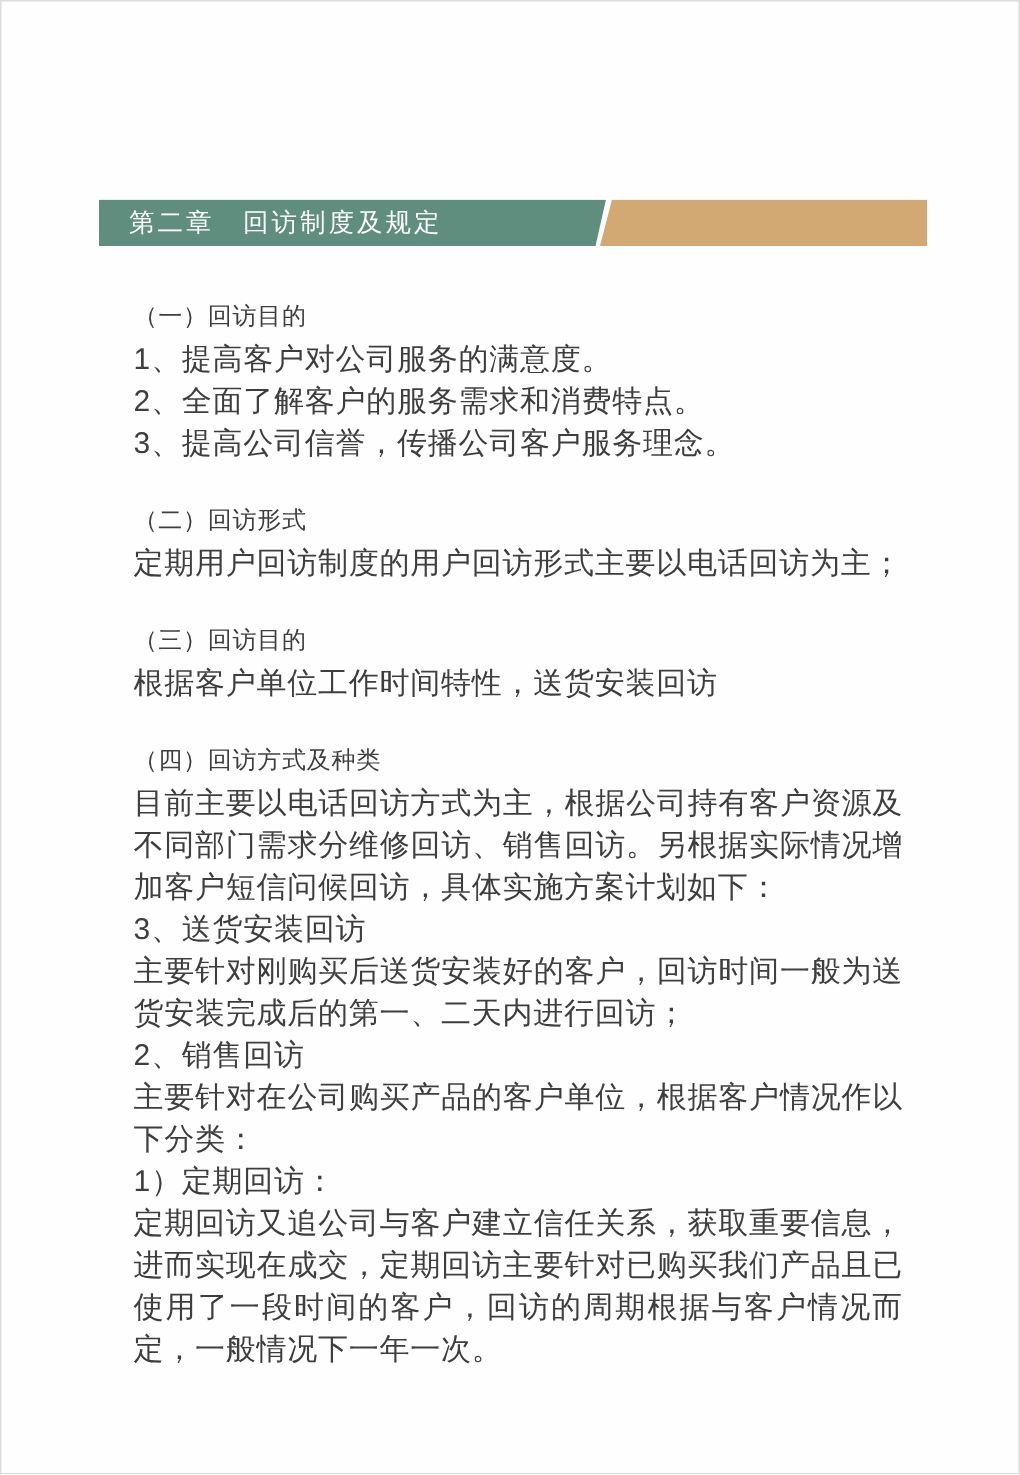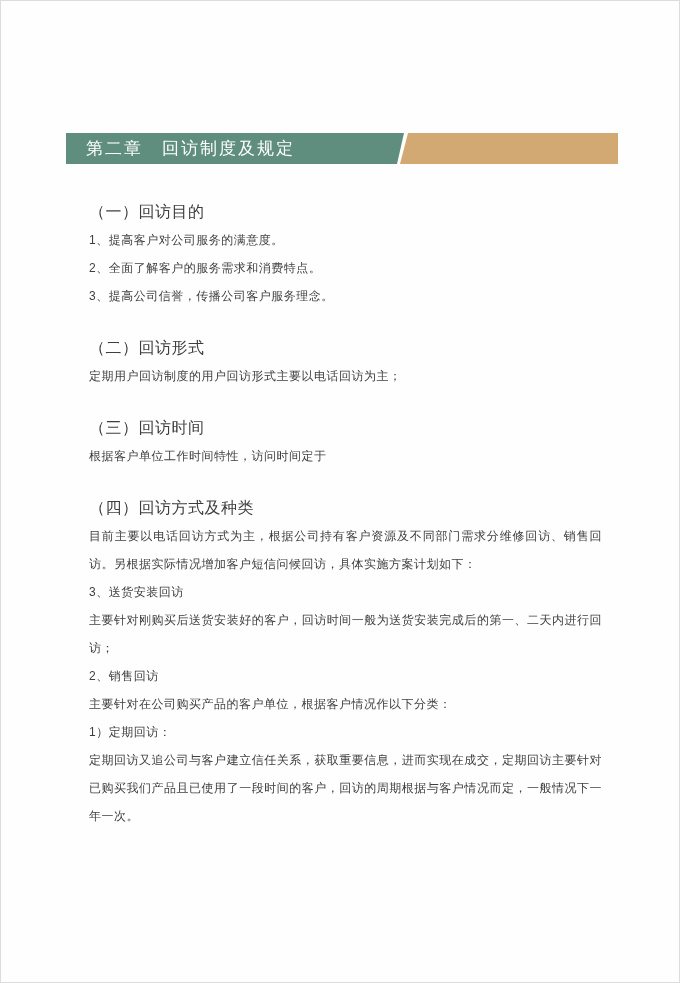--- a/index.html
+++ b/index.html
@@ -60,21 +60,21 @@
   .section + .section { margin-top: 24px; }
   .heading {
     margin: 0;
     font-size: 16px;
     font-weight: normal;
     line-height: 28px;
     letter-spacing: 0.5px;
   }
   .para {
     margin: 0;
-    font-size: 12px;
+    font-size: 20px;
     line-height: 28px;
     letter-spacing: 0.5px;
     text-align: justify;
   }
 </style>
 </head>
 <body>
 
 <div class="page">
   <div class="banner">
@@ -95,23 +95,23 @@
     </section>
 
     <section class="section">
       <h2 class="heading">（二）回访形式</h2>
       <div class="section-body">
           <p class="para">定期用户回访制度的用户回访形式主要以电话回访为主；</p>
         </div>
     </section>
 
     <section class="section">
-      <h2 class="heading">（三）回访时间</h2>
+      <h2 class="heading">（三）回访目的</h2>
       <div class="section-body">
-          <p class="para">根据客户单位工作时间特性，访问时间定于</p>
+          <p class="para">根据客户单位工作时间特性，送货安装回访</p>
         </div>
     </section>
 
     <section class="section">
       <h2 class="heading">（四）回访方式及种类</h2>
       <div class="section-body">
           <p class="para">目前主要以电话回访方式为主，根据公司持有客户资源及不同部门需求分维修回访、销售回访。另根据实际情况增加客户短信问候回访，具体实施方案计划如下：</p>
           <p class="para">3、送货安装回访</p>
           <p class="para">主要针对刚购买后送货安装好的客户，回访时间一般为送货安装完成后的第一、二天内进行回访；</p>
           <p class="para">2、销售回访</p>

